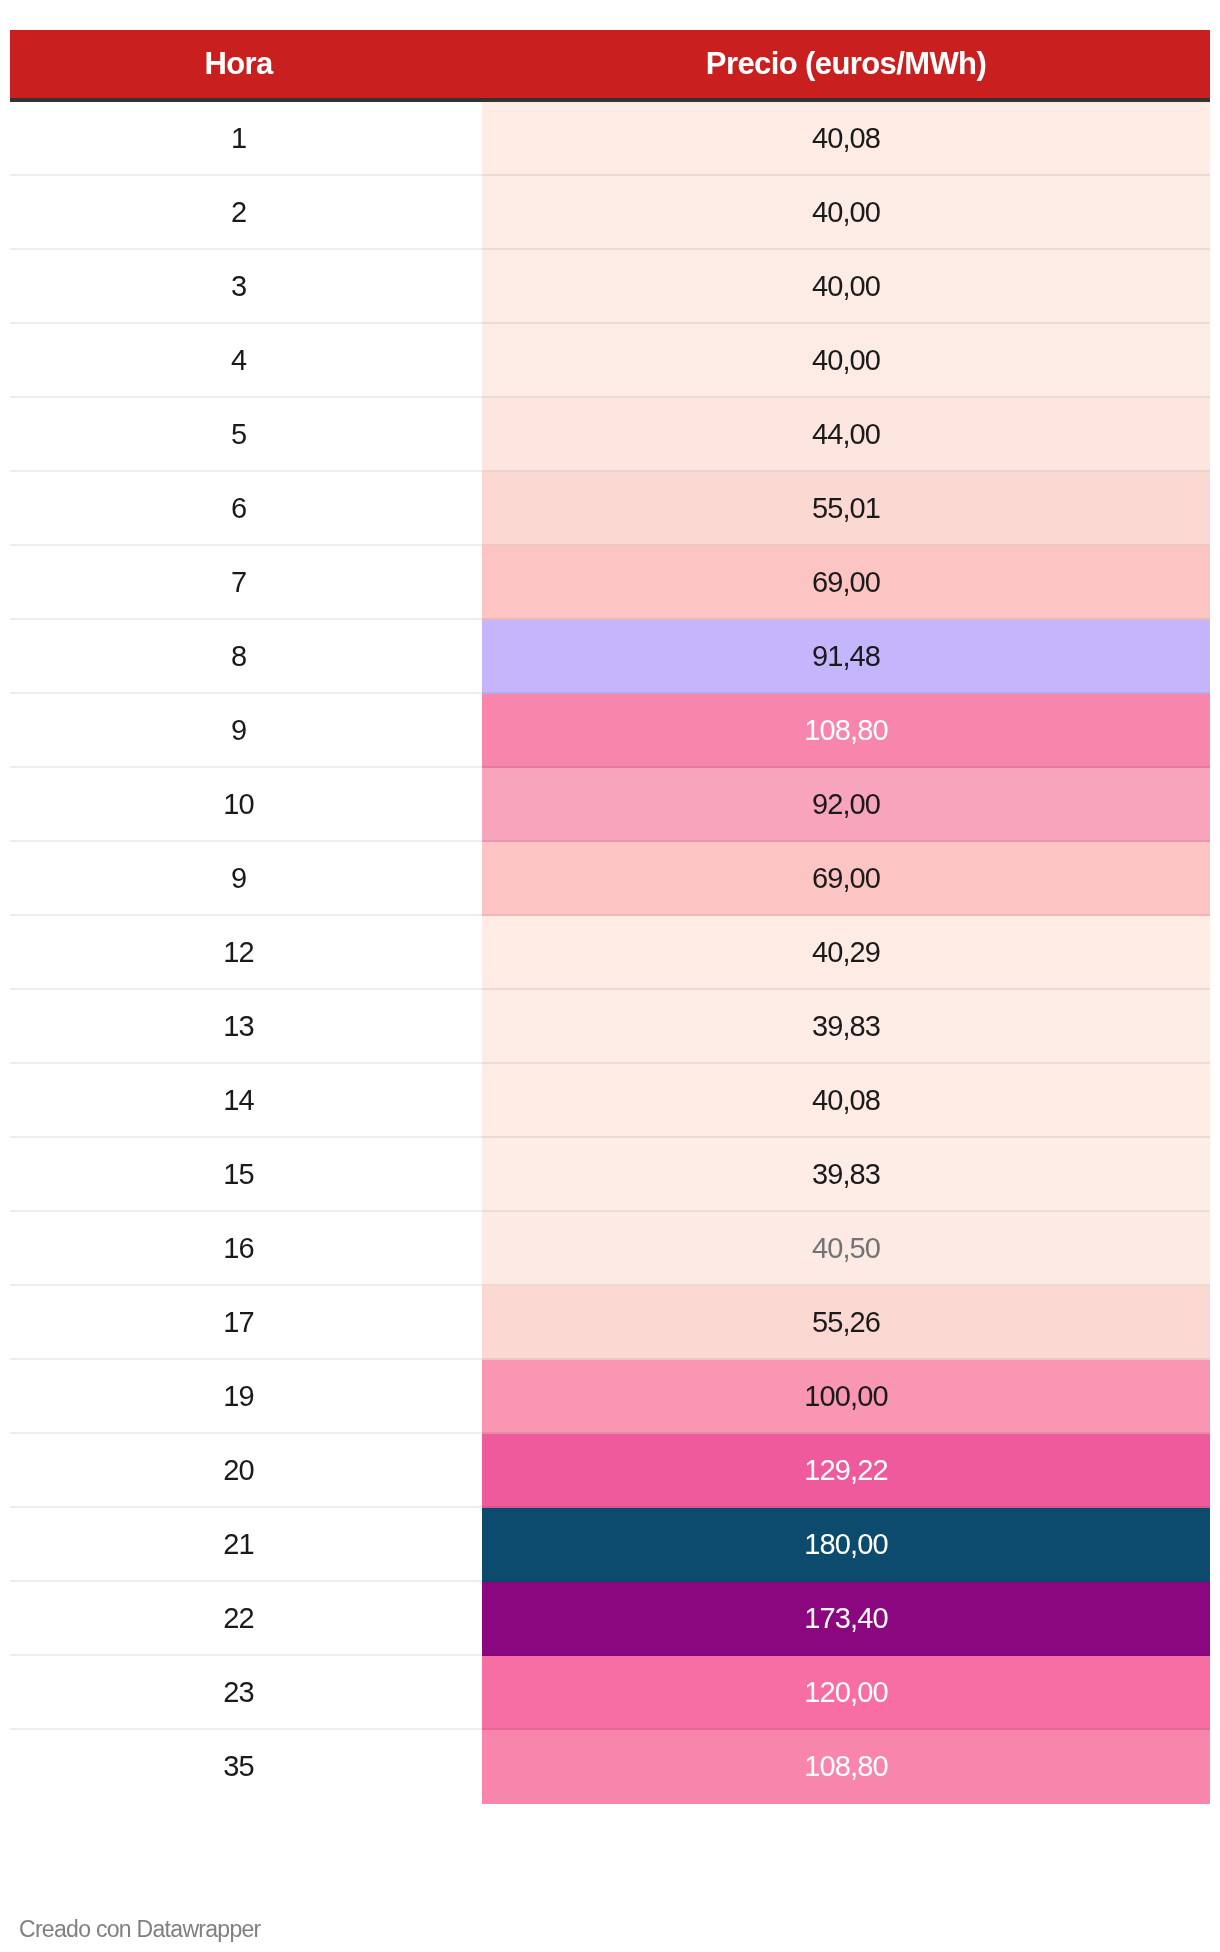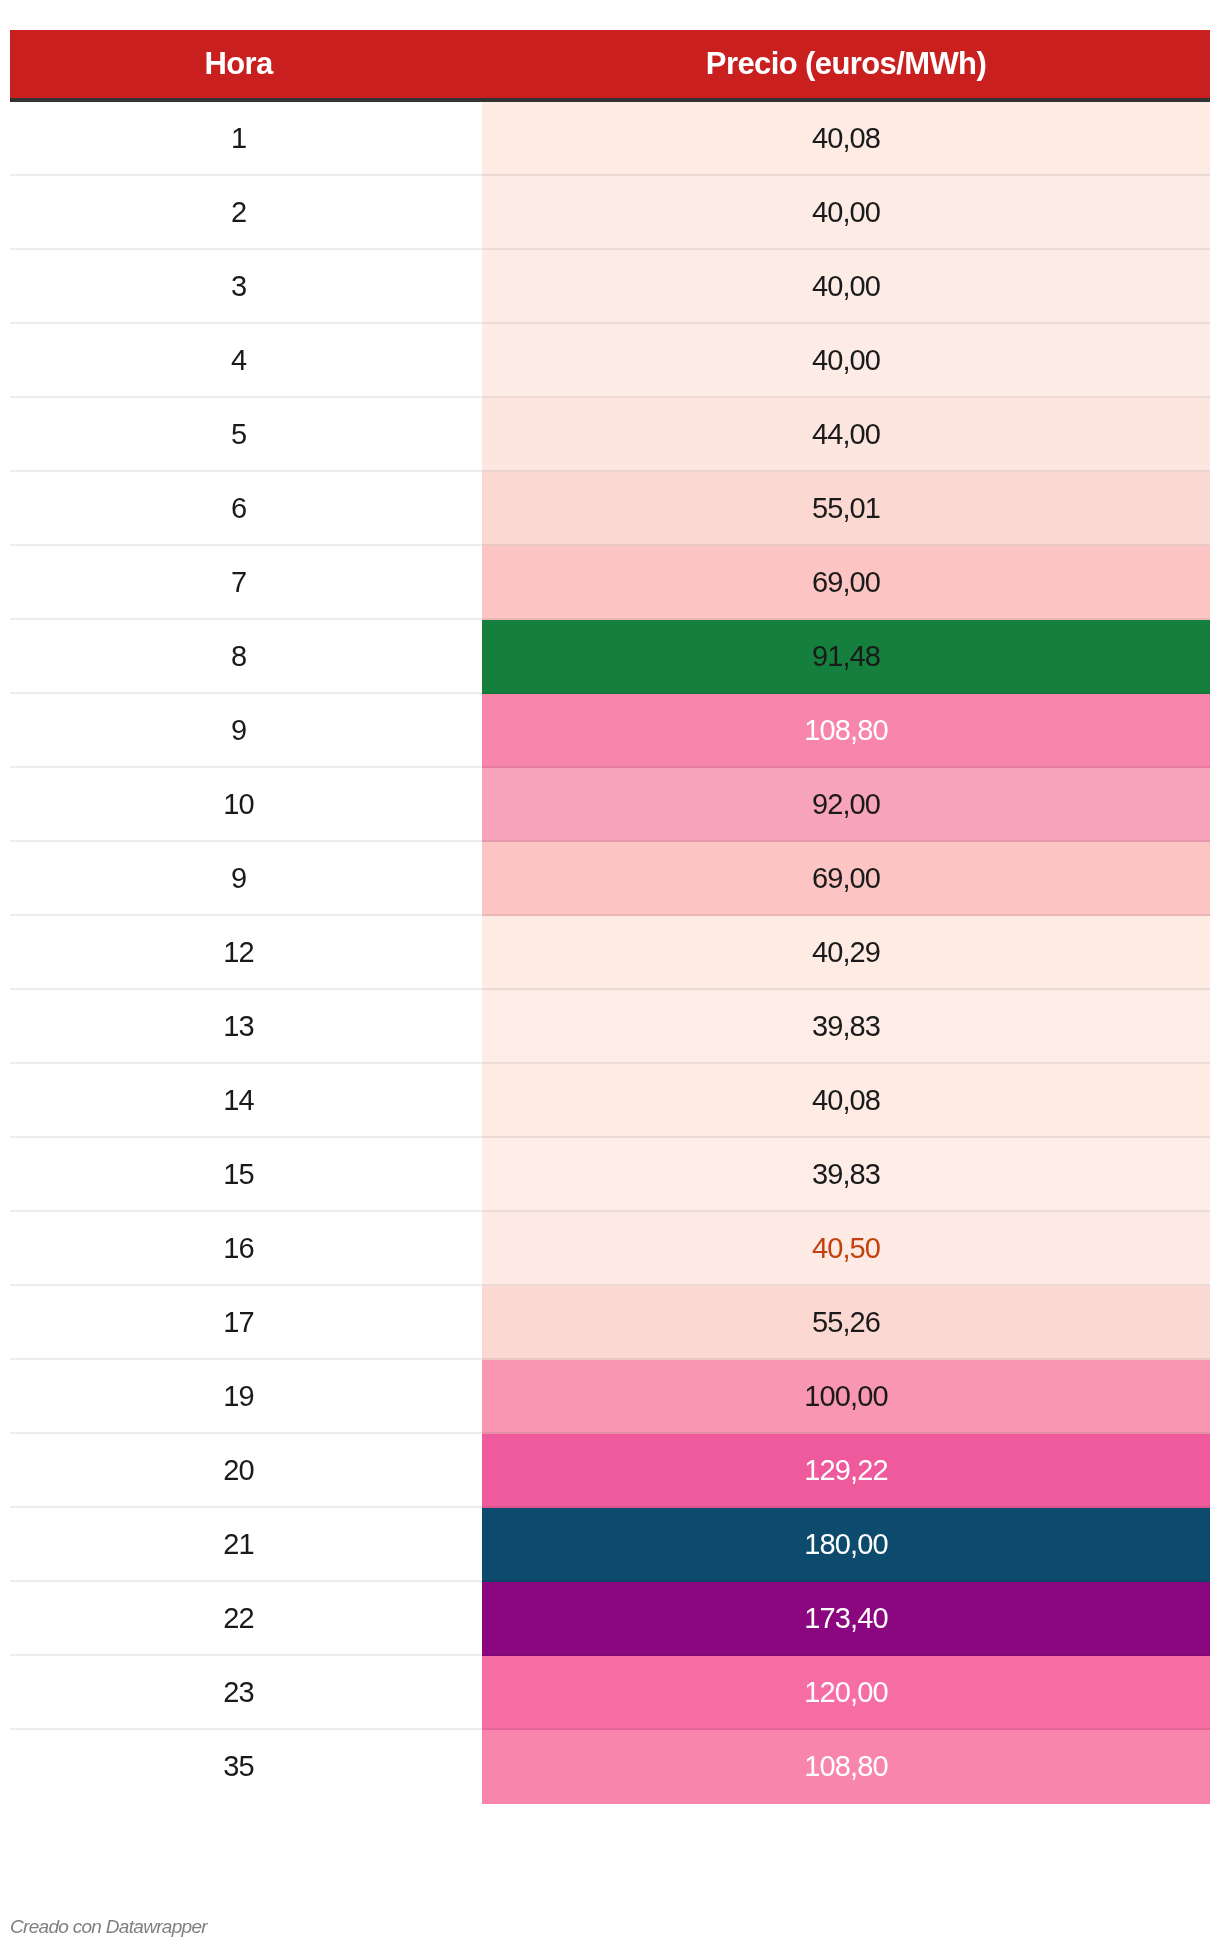--- a/index.html
+++ b/index.html
@@ -44,23 +44,23 @@
     box-shadow:inset 0 -2px 0 0 rgba(0,0,0,0.07);
   }
   table.dw-table td span.cell-text{display:inline-block;position:relative;top:-1px;}
   table.dw-table th span.head-text{display:inline-block;position:relative;top:-1px;}
   col.col-hora{width:472px;}
   col.col-precio{width:728px;}
   table.dw-table th.hora-head,table.dw-table td.hora-cell{padding-right:15px;}
   td.hora-cell{background:#ffffff;}
   table.dw-table tr:last-child td{box-shadow:none;}
   .footer{
-    position:absolute;left:10px;top:1916px;
-    font-size:19px;letter-spacing:-0.7px;
-    color:#808080;line-height:1.2;font-style:italic;
+    position:absolute;left:19px;top:1916px;
+    font-size:23px;letter-spacing:-0.7px;
+    color:#808080;line-height:1.2;
   }
 </style>
 </head>
 <body>
 
 <div class="dw-chart">
   <table class="dw-table">
     <colgroup>
       <col class="col-hora">
       <col class="col-precio">
@@ -95,21 +95,21 @@
         <tr>
           <td class="hora-cell"><span class="cell-text">6</span></td>
           <td class="precio-cell" style="background:#FCD8D2;color:#1a1a1a"><span class="cell-text">55,01</span></td>
         </tr>
         <tr>
           <td class="hora-cell"><span class="cell-text">7</span></td>
           <td class="precio-cell" style="background:#FCC5C4;color:#1a1a1a"><span class="cell-text">69,00</span></td>
         </tr>
         <tr>
           <td class="hora-cell"><span class="cell-text">8</span></td>
-          <td class="precio-cell" style="background:#15803d;color:#1a1a1a"><span class="cell-text">91,48</span></td>
+          <td class="precio-cell" style="background:#c4b5fd;color:#1a1a1a"><span class="cell-text">91,48</span></td>
         </tr>
         <tr>
           <td class="hora-cell"><span class="cell-text">9</span></td>
           <td class="precio-cell" style="background:#F785AC;color:#ffffff"><span class="cell-text">108,80</span></td>
         </tr>
         <tr>
           <td class="hora-cell"><span class="cell-text">10</span></td>
           <td class="precio-cell" style="background:#F8A4BC;color:#1a1a1a"><span class="cell-text">92,00</span></td>
         </tr>
         <tr>
@@ -127,21 +127,21 @@
         <tr>
           <td class="hora-cell"><span class="cell-text">14</span></td>
           <td class="precio-cell" style="background:#FDEBE4;color:#1a1a1a"><span class="cell-text">40,08</span></td>
         </tr>
         <tr>
           <td class="hora-cell"><span class="cell-text">15</span></td>
           <td class="precio-cell" style="background:#FDEDE6;color:#1a1a1a"><span class="cell-text">39,83</span></td>
         </tr>
         <tr>
           <td class="hora-cell"><span class="cell-text">16</span></td>
-          <td class="precio-cell" style="background:#FDEAE4;color:#c2410c"><span class="cell-text">40,50</span></td>
+          <td class="precio-cell" style="background:#FDEAE4;color:#737373"><span class="cell-text">40,50</span></td>
         </tr>
         <tr>
           <td class="hora-cell"><span class="cell-text">17</span></td>
           <td class="precio-cell" style="background:#FCD8D2;color:#1a1a1a"><span class="cell-text">55,26</span></td>
         </tr>
         <tr>
           <td class="hora-cell"><span class="cell-text">19</span></td>
           <td class="precio-cell" style="background:#F997B3;color:#1a1a1a"><span class="cell-text">100,00</span></td>
         </tr>
         <tr>

